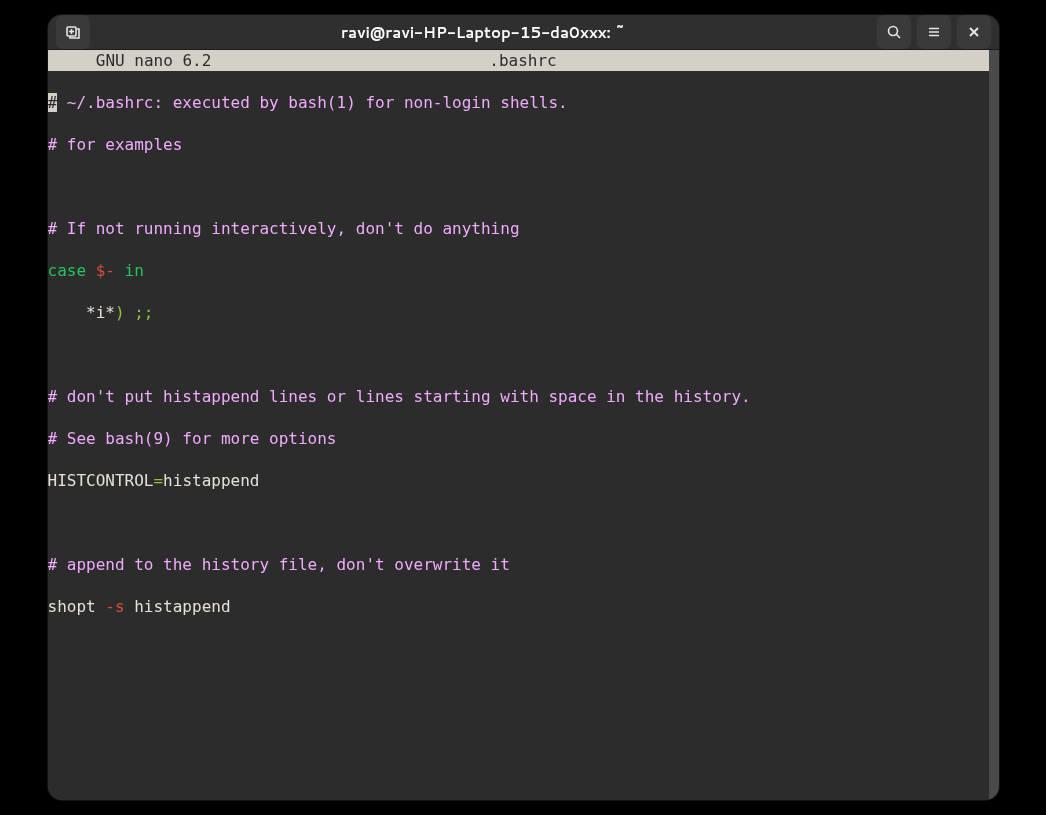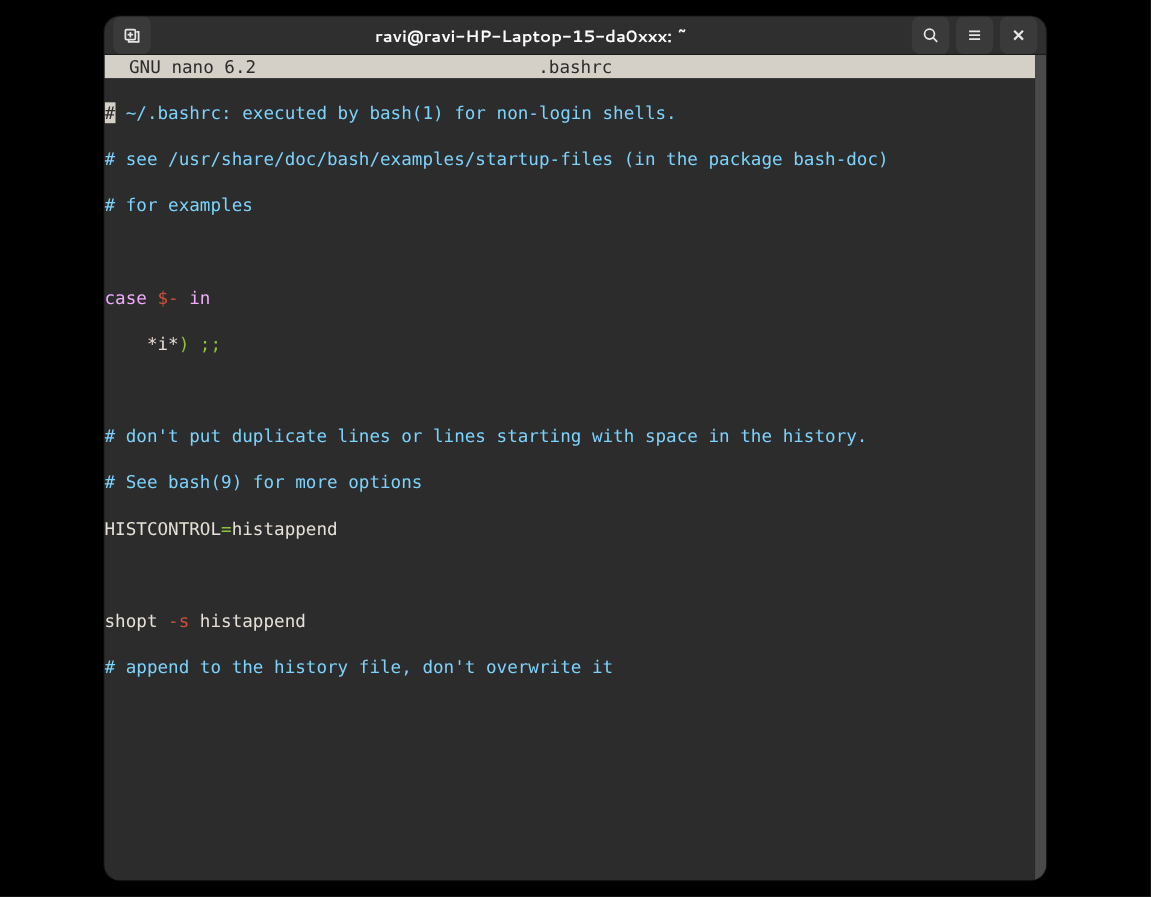--- a/index.html
+++ b/index.html
@@ -7,21 +7,21 @@
     background: #000;
     font-family: 'DejaVu Sans Mono', 'Consolas', monospace;
     width: 1046px;
     height: 815px;
     overflow: hidden;
     display: flex;
     align-items: center;
     justify-content: center;
   }
   .window {
-    width: 856px;
+    width: 951px;
     height: 785px;
     background: #2c2c2c;
     border-radius: 14px;
     overflow: hidden;
     box-shadow: 0 0 0 1px rgba(255,255,255,0.08);
     display: flex;
     flex-direction: column;
   }
   .titlebar {
     height: 46px;
@@ -66,37 +66,37 @@
   }
 
   .nano-header {
     background: #d4d0c8;
     color: #2c2c2c;
     height: 21px;
     display: flex;
     font-weight: 500;
     white-space: pre;
   }
-  .nano-header .title-left { padding-left: 3px; }
+  .nano-header .title-left { padding-left: 29px; }
   .nano-header .title-center { position: absolute; left: 50%; transform: translateX(-50%); }
 
   .editor {
     flex: 1;
     padding: 0 0 0 0;
     color: #d4d0c8;
     white-space: pre;
     overflow: hidden;
   }
   .line { height: 21px; padding-left: 0px; }
   .cursor {
     background: #d4d0c8;
     color: #2c2c2c;
   }
-  .comment { color: #7dd3fc; }
-  .kw { color: #f0abfc; }
+  .comment { color: #f0abfc; }
+  .kw { color: #22c55e; }
   .var { color: #d54e3a; font-weight: 500; }
   .punct { color: #8ec33c; }
   .opt { color: #d54e3a; }
   .plain { color: #e6e0d6; }
 </style>
 </head>
 <body>
 
 <div class="window">
   <div class="titlebar">
@@ -132,32 +132,32 @@
 
   <div class="terminal">
     <div class="term-body">
       <div class="nano-header">
         <span class="title-left">  GNU nano 6.2</span>
         <span class="title-center">.bashrc</span>
       </div>
 
       <div class="editor">
 <div class="line"><span class="cursor">#</span><span class="comment"> ~/.bashrc: executed by bash(1) for non-login shells.</span></div>
-<div class="line comment"># see /usr/share/doc/bash/examples/startup-files (in the package bash-doc)</div>
 <div class="line comment"># for examples</div>
 <div class="line"></div>
+<div class="line comment"># If not running interactively, don't do anything</div>
 <div class="line"><span class="kw">case </span><span class="var">$-</span><span class="kw"> in</span></div>
 <div class="line"><span class="plain">    *i*</span><span class="punct">) ;;</span></div>
 <div class="line"></div>
-<div class="line comment"># don't put duplicate lines or lines starting with space in the history.</div>
+<div class="line comment"># don't put histappend lines or lines starting with space in the history.</div>
 <div class="line comment"># See bash(9) for more options</div>
 <div class="line"><span class="plain">HISTCONTROL</span><span class="punct">=</span><span class="plain">histappend</span></div>
 <div class="line"></div>
+<div class="line comment"># append to the history file, don't overwrite it</div>
 <div class="line"><span class="plain">shopt </span><span class="opt">-s</span><span class="plain"> histappend</span></div>
-<div class="line comment"># append to the history file, don't overwrite it</div>
 <div class="line"></div>
 
 
 
 
 
 
 
 
 

